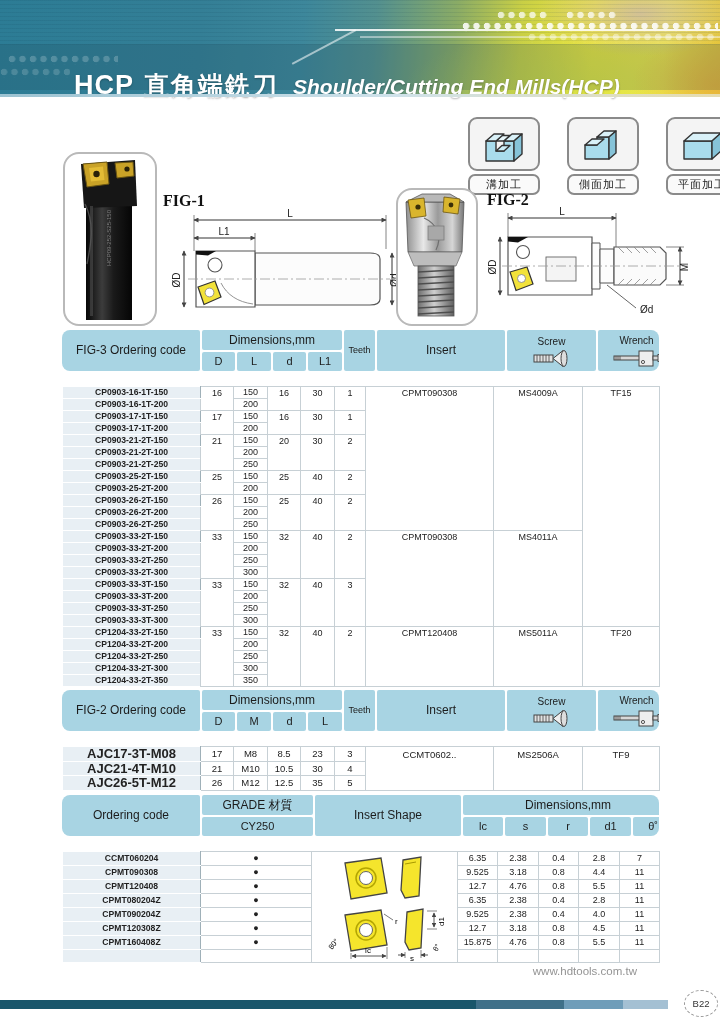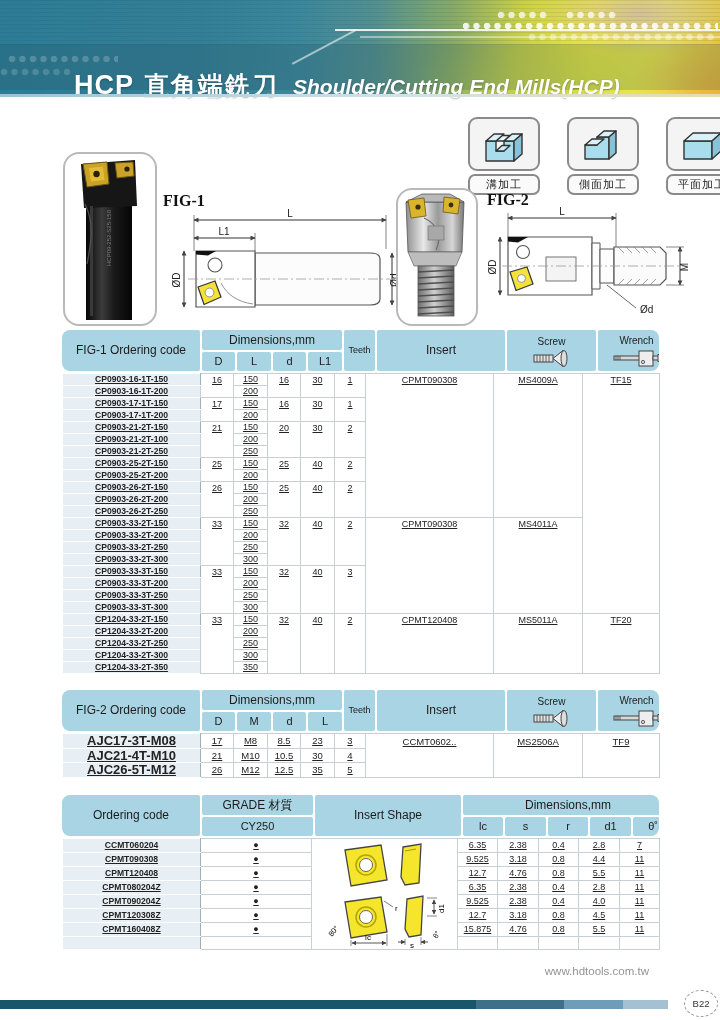--- a/index.html
+++ b/index.html
@@ -53,35 +53,35 @@
   .thead-wrap{border-radius:8px;overflow:hidden;}
   table{table-layout:fixed;border-spacing:0;}
   .thead{width:601px;border-collapse:separate;border-spacing:2px;margin:-2px;}
   .thead th{background:#a8d4e3;color:#1c1c1c;font-weight:normal;text-align:center;
     border-radius:2px;padding:0;font-size:12px;line-height:13px;}
   .thead th.r1{height:20px;}
   .thead th.r2{height:19px;font-size:11px;}
   .thead th.small{font-size:9px;}
   .thead th.iconhead{font-size:10px;}
   .thead th.iconhead svg{display:block;margin:1px auto 0;}
-  .tb{width:597px;border-collapse:collapse;margin-top:2px;border:1.5px solid #8e9ca3;text-decoration:underline;}
+  .tb{width:597px;border-collapse:collapse;margin-top:15px;border:1.5px solid #8e9ca3;}
   .tb td{border:1px solid #c7d0d5;background:#fff;text-align:center;font-size:9px;
     height:11px;line-height:11px;padding:0;color:#222;overflow:hidden;white-space:nowrap;}
   .tb td.c-code{background:#e8eff4;font-weight:bold;font-size:8.6px;
     border-color:#fff #9fb0b8 #fff #fff;}
   .tb td.m{vertical-align:top;padding-top:1px;}
   .tb2 td{height:13.5px;line-height:13.5px;font-size:9.5px;}
   .tb2 td.c-code{font-size:13px;}
   .tb3 td{height:13px;line-height:13px;}
   .tb3 td.c-grade{font-size:9px;}
   .tb3 td.c-shape{vertical-align:middle;padding:0;}
   .tb3 tr:last-child td{height:12px;}
 
   
-  .url{position:absolute;left:419px;top:965px;width:230px;text-align:right;
+  .url{position:absolute;left:407px;top:965px;width:230px;text-align:right;
     font-size:11.5px;color:#949494;}
   .fbar{position:absolute;left:0;top:1000px;height:9px;display:flex;}
   .fbar div{height:9px;}
   .pageno{position:absolute;left:684px;top:990px;width:32px;height:25px;border:1px dashed #999;
     border-radius:50%;font-size:9.5px;color:#333;display:flex;align-items:center;justify-content:center;background:#fff;}
 </style>
 </head>
 <body>
 
 <svg width="0" height="0" style="position:absolute">
@@ -295,21 +295,21 @@
             <col style="width:34px">
             <col style="width:33px">
             <col style="width:34px">
             <col style="width:31px">
             <col style="width:128px">
             <col style="width:89px">
             <col style="width:77px">
           </colgroup>
         <tbody>
             <tr>
-          <th rowspan="2" class="r1">FIG-1 Ordering code</th>
+          <th rowspan="2" class="r1">FIG-3 Ordering code</th>
           <th colspan="4" class="r1">Dimensions,mm</th>
           <th rowspan="2" class="r1 small">Teeth</th>
           <th rowspan="2" class="r1">Insert</th>
           <th rowspan="2" class="r1 iconhead">
             <div>Screw</div>
             <svg width="38" height="18" viewBox="0 0 38 18">
               <rect x="1" y="6" width="19" height="7" fill="#e2e2e2" stroke="#444" stroke-width="1"></rect>
               <g stroke="#444" stroke-width="0.8">
                     <line x1="4" y1="6" x2="4" y2="13"></line>
                     <line x1="7" y1="6" x2="7" y2="13"></line>

